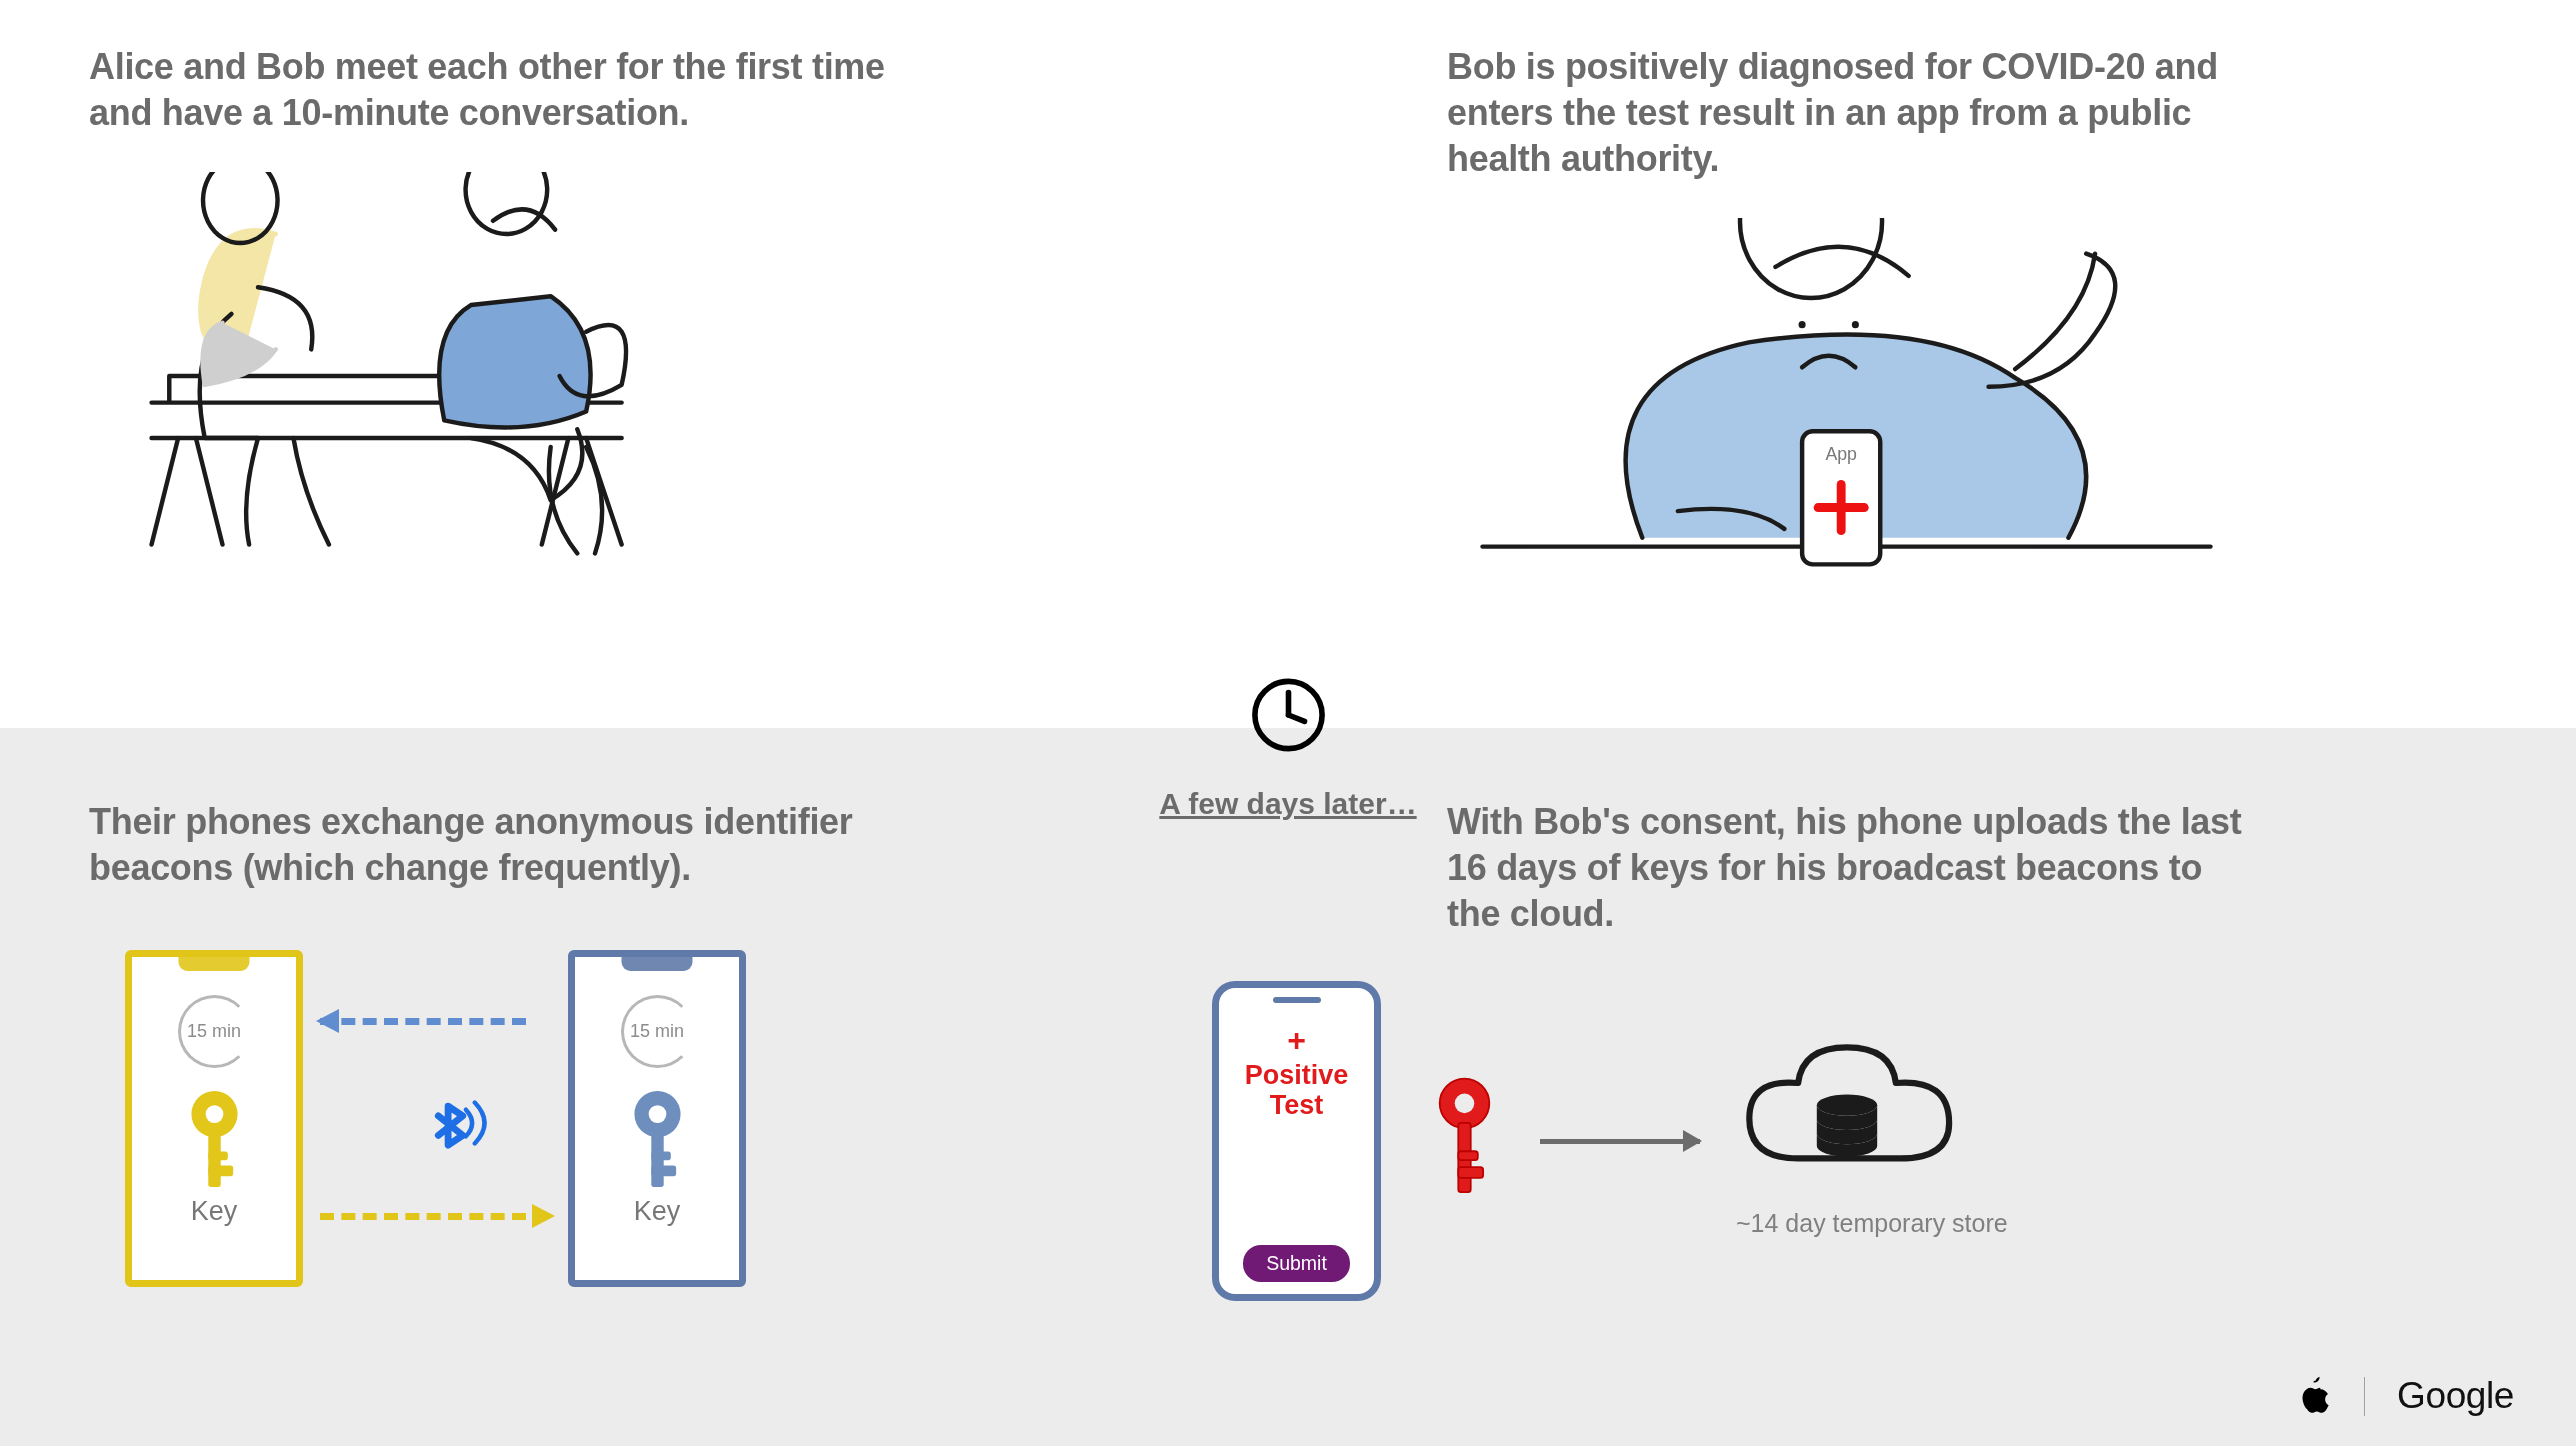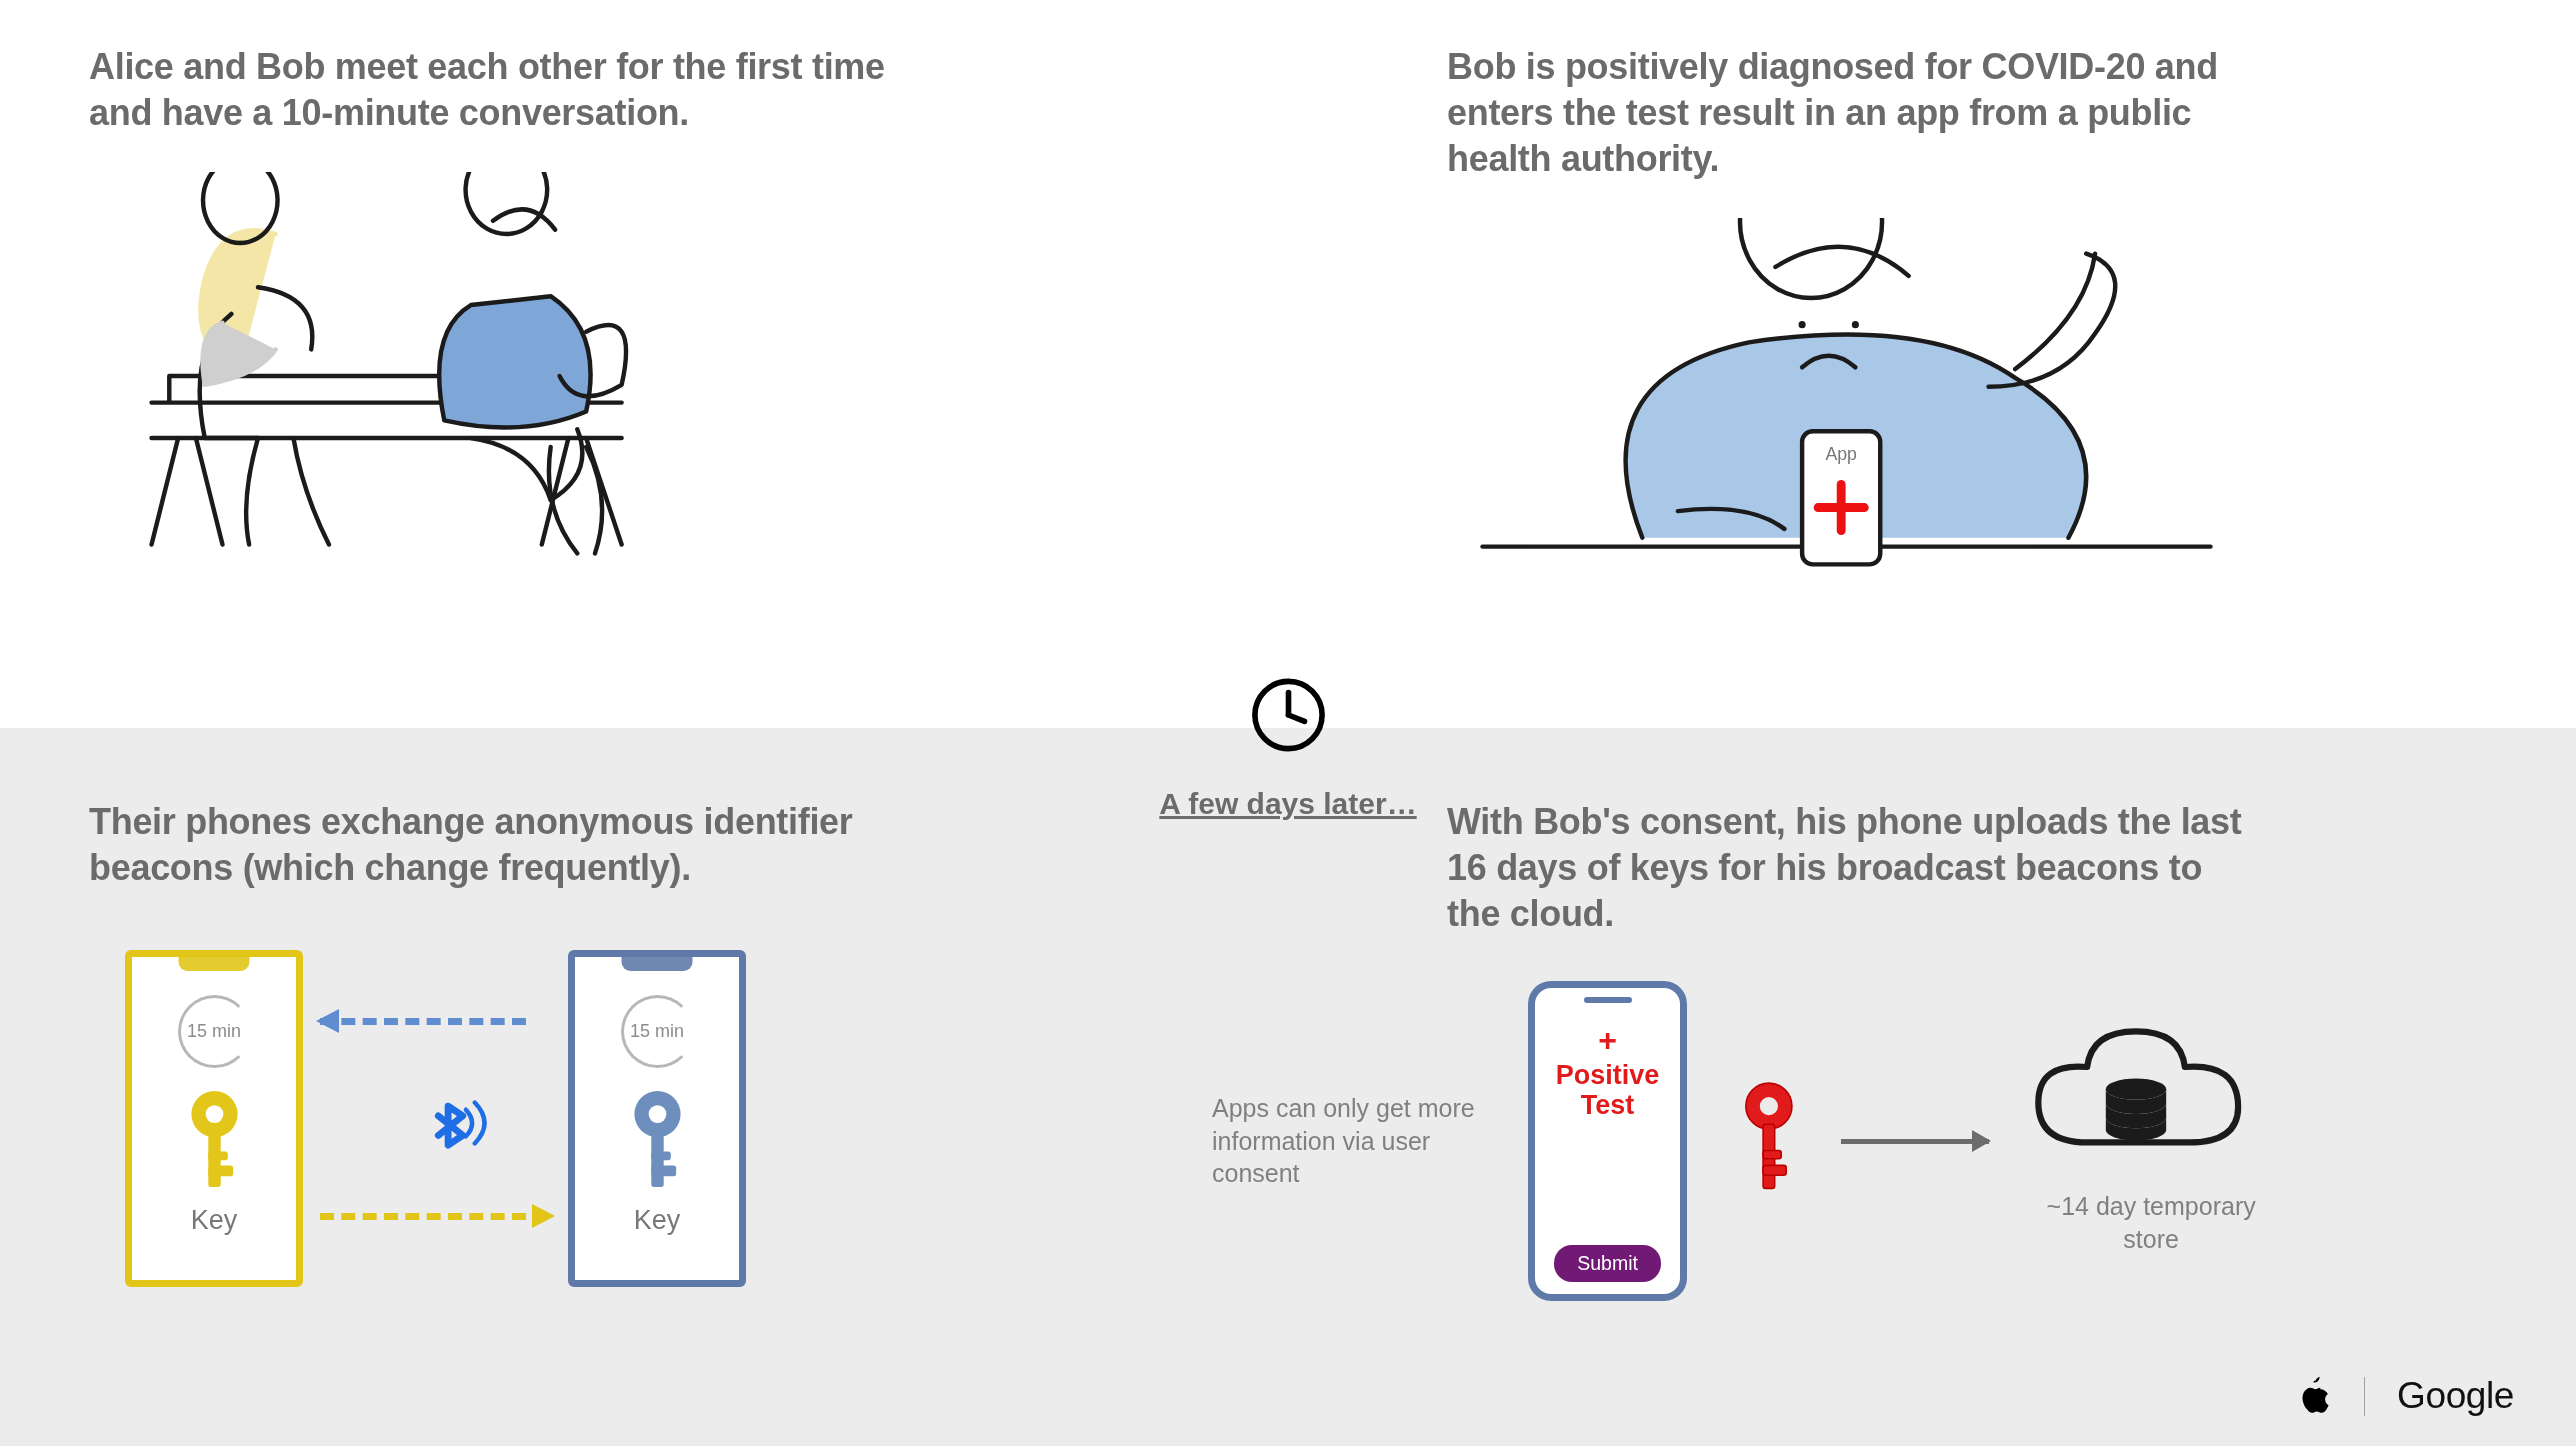--- a/index.html
+++ b/index.html
@@ -123,21 +123,20 @@
     border-radius: 50%;
     display: flex; align-items: center; justify-content: center;
     color: #8c8c8c; font-size: 18px; line-height: 1; text-align: center;
   }
   .key-icon {
     display: block;
     margin: 21px auto 0 auto;
   }
   .key-label {
     text-align: center;
-    margin-top: 9px;
     font-size: 27px;
     color: #777;
   }
   .bt-icon {
     position: absolute;
     left: 320px; top: 133px;
     color: #1e6ee6;
   }
   .arrow {
     position: absolute;
@@ -335,21 +334,20 @@
         <path d="M64 30 q14 15 0 30"></path>
         <path d="M74 22 q22 23 0 46"></path>
       </g>
     </svg>
   </div>
 </div>
 
 <div class="panel" id="p4">
   <div class="caption" style="margin-left:235px; width:799px;">With Bob's consent, his phone uploads the last 16 days of keys for his broadcast beacons to the cloud.</div>
   <div class="p4-row">
-    <div class="consent-note subtext">Apps can only get more information via user consent</div>
 
     <div class="phone4">
       <div class="bar"></div>
       <div class="plus">+</div>
       <div class="ptitle">Positive Test</div>
       <button class="submit-btn">Submit</button>
     </div>
 
     <svg class="red-key" width="71" height="133" viewBox="0 0 80 150">
       <g fill="#e11b1b" stroke="#b00" stroke-width="2">

